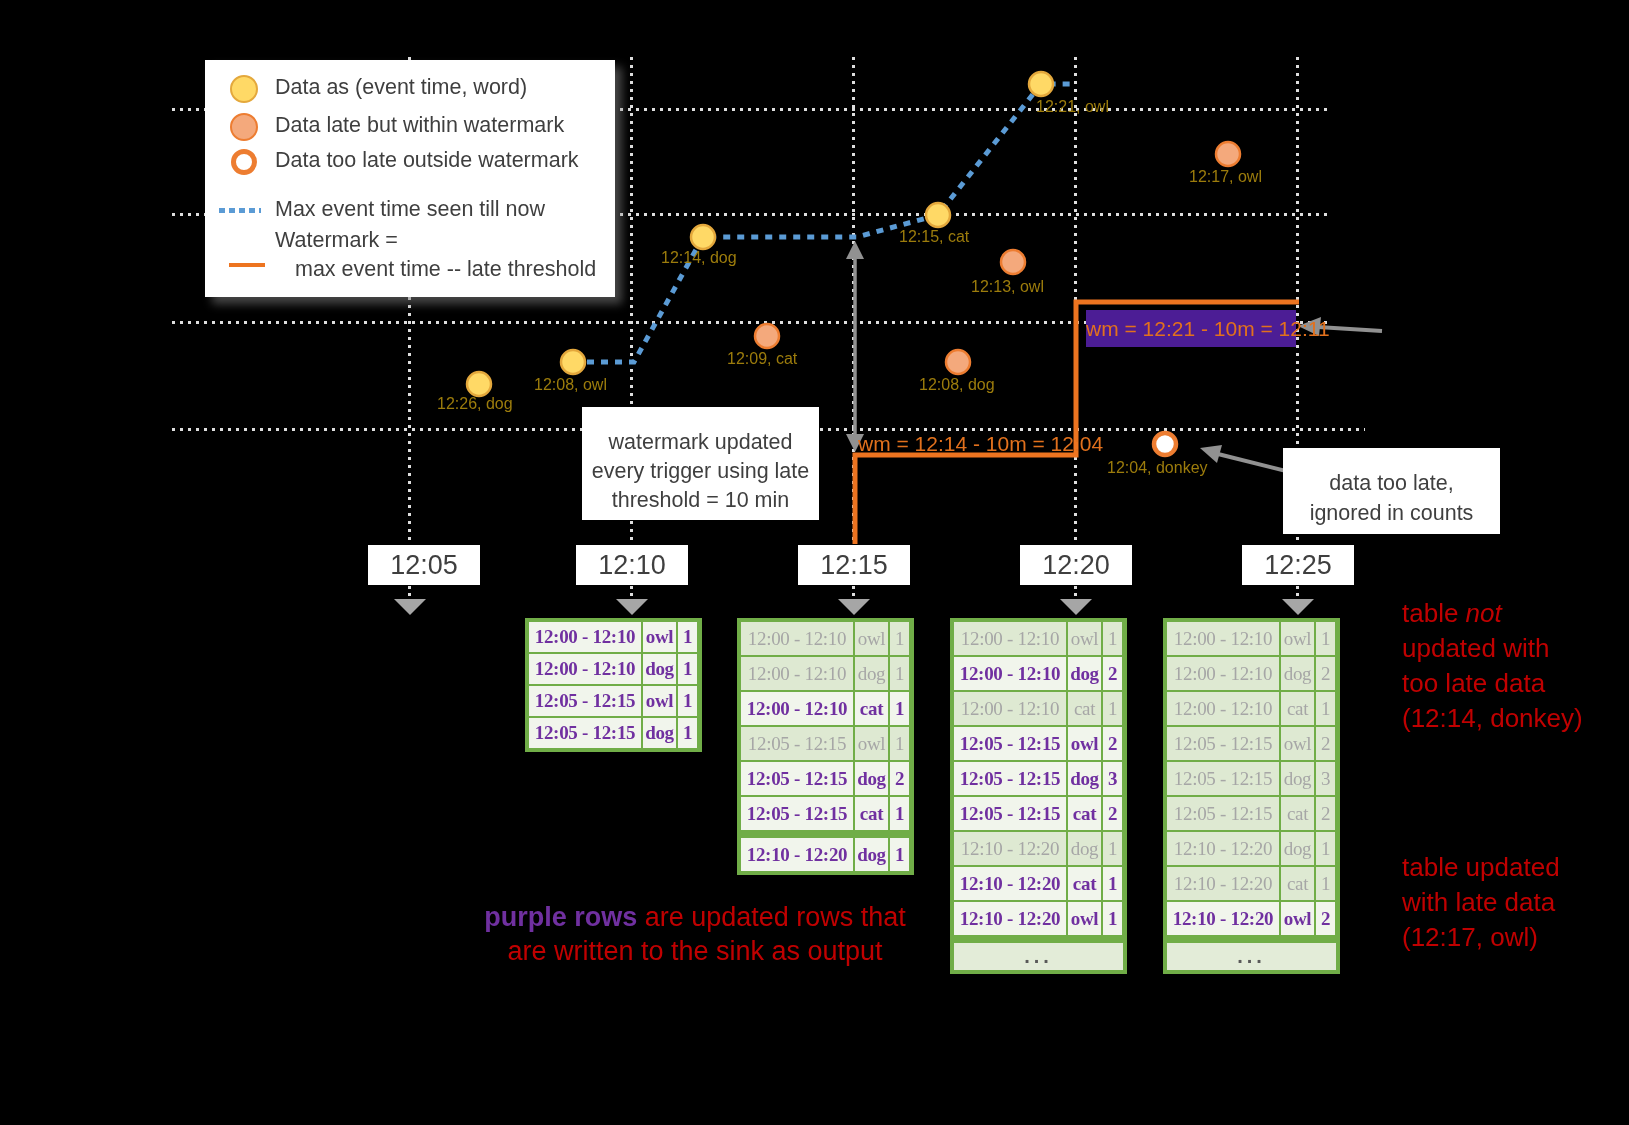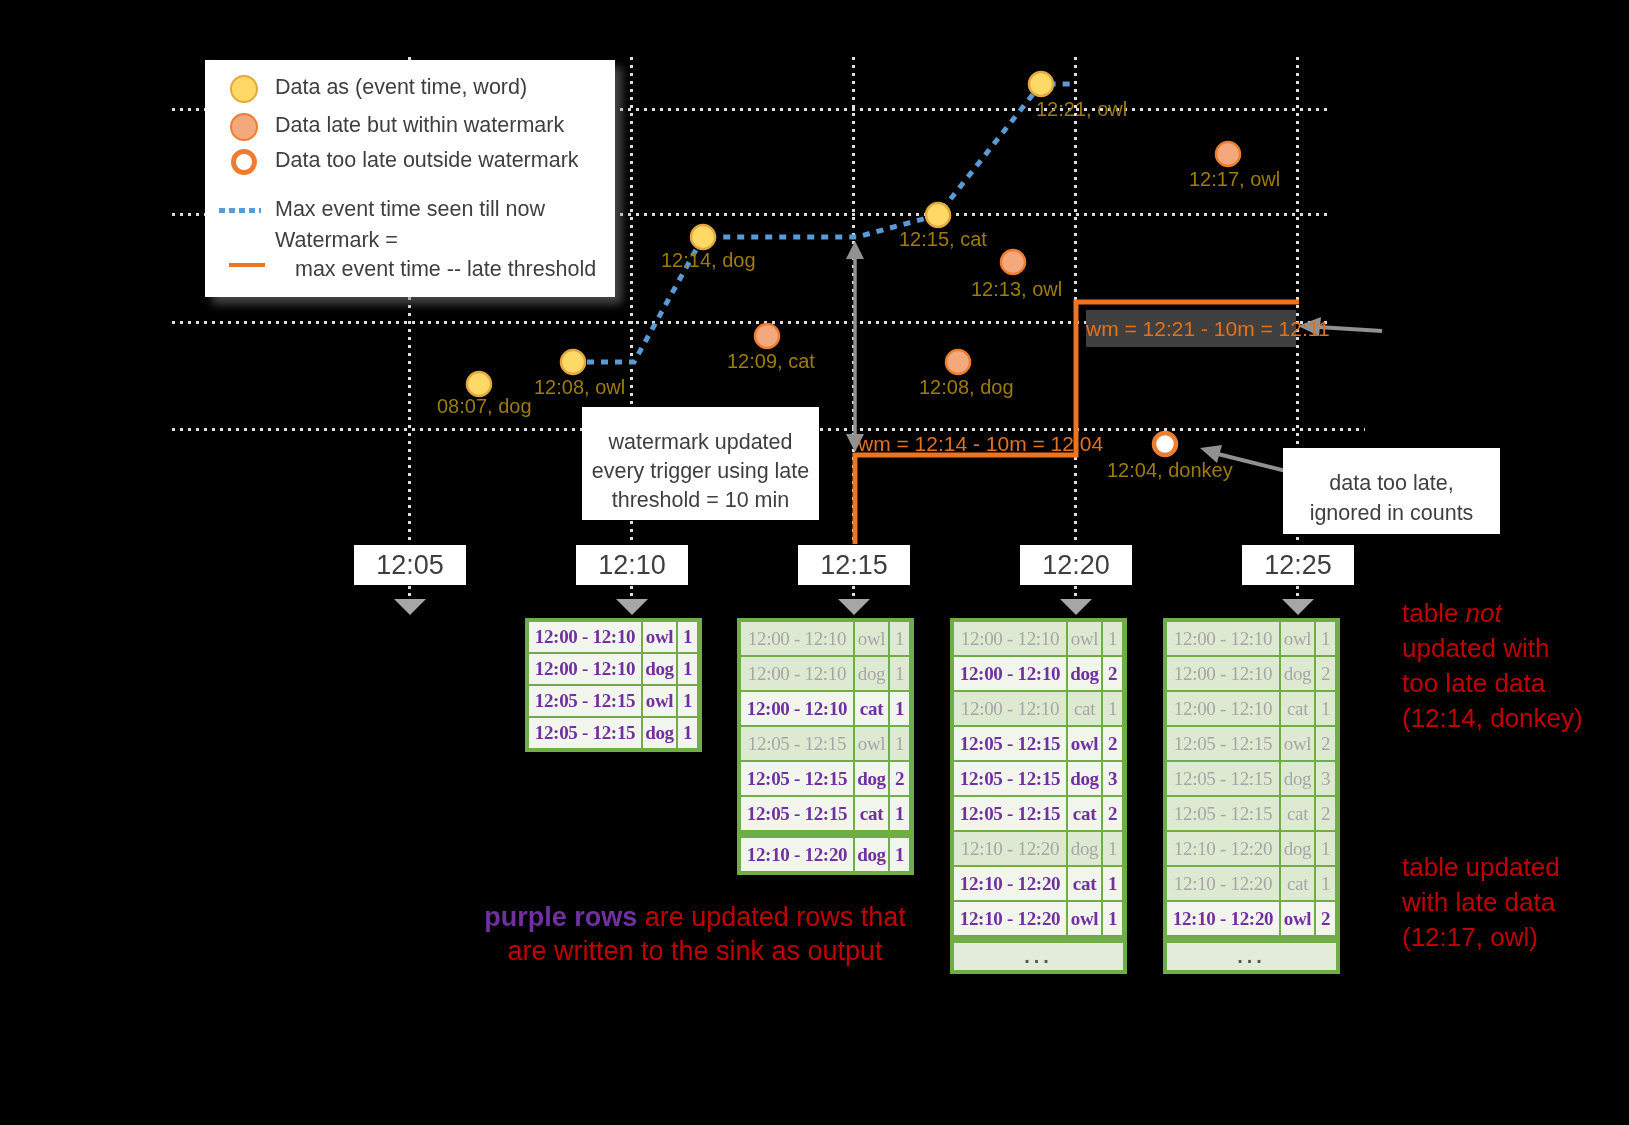--- a/index.html
+++ b/index.html
@@ -23,26 +23,26 @@
   .legend{position:absolute;left:205px;top:60px;width:410px;height:237px;background:#fff;
           box-shadow:7px 7px 9px rgba(130,130,130,.55);z-index:4;color:#3F3F3F;font-size:21.5px;}
   .lg-item{position:absolute;left:70px;white-space:nowrap;}
   .lg-dot{position:absolute;width:24px;height:24px;border-radius:50%;}
   .lg-ring{position:absolute;width:16px;height:16px;border-radius:50%;border:5px solid #ED7D31;background:#fff;}
   .lg-blue{position:absolute;left:14px;top:148px;width:42px;height:5px;
            background:repeating-linear-gradient(90deg,#5B9BD5 0 6px,transparent 6px 10px);}
   .lg-orange{position:absolute;left:24px;top:203px;width:36px;height:4px;background:#ED7420;}
 
   
-  .plabel{position:absolute;z-index:3;font-size:20px;color:#9C7C0C;white-space:nowrap;}
+  .plabel{position:absolute;z-index:3;font-size:16px;color:#9C7C0C;white-space:nowrap;}
 
   
   .wm1{position:absolute;left:858px;top:432px;z-index:3;font-size:21px;color:#E2711D;white-space:nowrap;}
   .wm2{position:absolute;left:1086px;top:310px;width:210px;height:37px;line-height:37px;z-index:3;
-       background:#404040;font-size:21px;color:#E2711D;text-align:center;white-space:nowrap;}
+       background:#4c1d95;font-size:21px;color:#E2711D;text-align:center;white-space:nowrap;}
 
   
   .callout{position:absolute;background:#fff;color:#3F3F3F;text-align:center;z-index:3;font-size:21.5px;}
   .co-a{left:582px;top:407px;width:237px;height:92px;line-height:29px;padding-top:21px;}
   .co-b{left:1332px;top:252px;width:228px;height:131px;line-height:31px;padding-top:4px;}
   .co-c{left:1283px;top:448px;width:217px;height:66px;line-height:30px;padding-top:20px;}
 
   
   .tick{position:absolute;top:545px;width:112px;height:40px;line-height:40px;z-index:3;
         background:#fff;color:#3F3F3F;font-size:27px;text-align:center;}
@@ -124,21 +124,21 @@
     <span class="lg-blue"></span>
     <span class="lg-orange"></span>
     <div class="lg-item" style="top:15px">Data as (event time, word)</div>
     <div class="lg-item" style="top:53px">Data late but within watermark</div>
     <div class="lg-item" style="top:88px">Data too late outside watermark</div>
     <div class="lg-item" style="top:137px">Max event time seen till now</div>
     <div class="lg-item" style="top:168px">Watermark =</div>
     <div class="lg-item" style="left:90px;top:197px">max event time -- late threshold</div>
   </div>
 
-  <div class="plabel" style="left:437px;top:395px">08:07, dog</div>
+  <div class="plabel" style="left:437px;top:395px">12:26, dog</div>
   <div class="plabel" style="left:534px;top:376px">12:08, owl</div>
   <div class="plabel" style="left:661px;top:249px">12:14, dog</div>
   <div class="plabel" style="left:899px;top:228px">12:15, cat</div>
   <div class="plabel" style="left:1036px;top:98px">12:21, owl</div>
   <div class="plabel" style="left:727px;top:350px">12:09, cat</div>
   <div class="plabel" style="left:971px;top:278px">12:13, owl</div>
   <div class="plabel" style="left:919px;top:376px">12:08, dog</div>
   <div class="plabel" style="left:1189px;top:168px">12:17, owl</div>
   <div class="plabel" style="left:1107px;top:459px">12:04, donkey</div>
 
@@ -148,21 +148,21 @@
   <div class="callout co-a">
     <div>watermark updated</div>
     <div>every trigger using late</div>
     <div>threshold = 10 min</div>
   </div>
   <div class="callout co-c">
     <div>data too late,</div>
     <div>ignored in counts</div>
   </div>
 
-  <div class="tick" style="left:354px">12:05</div>
+  <div class="tick" style="left:368px">12:05</div>
   <div class="tick" style="left:576px">12:10</div>
   <div class="tick" style="left:798px">12:15</div>
   <div class="tick" style="left:1020px">12:20</div>
   <div class="tick" style="left:1242px">12:25</div>
 
   <div class="tbl h30" style="left:525px;top:618px">
     <div class="sec">
       <div class="trow upd">
         <span class="cw">12:00 - 12:10</span>
           <span class="cd">owl</span>

